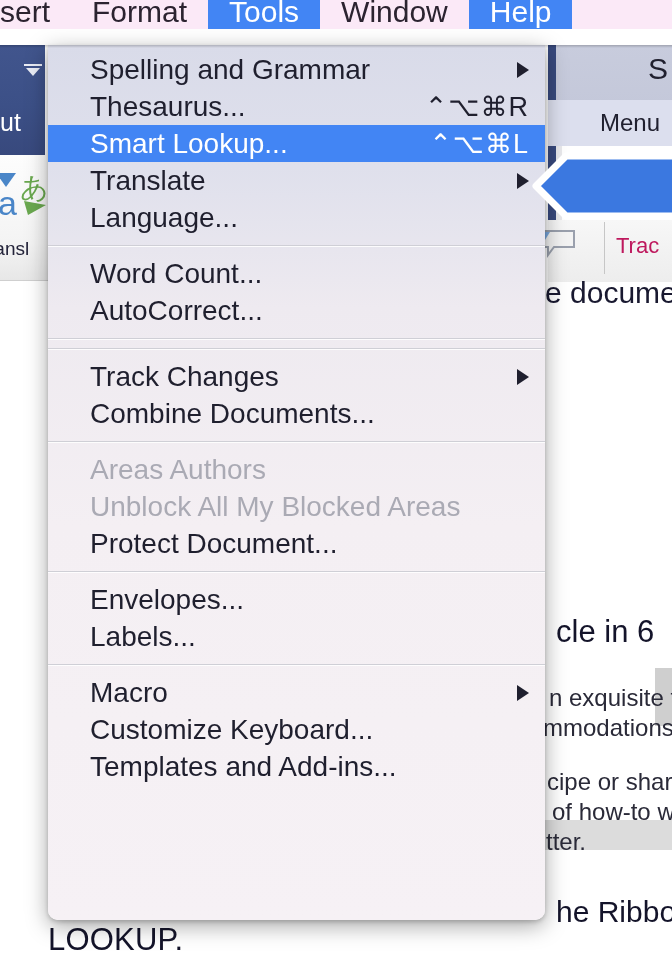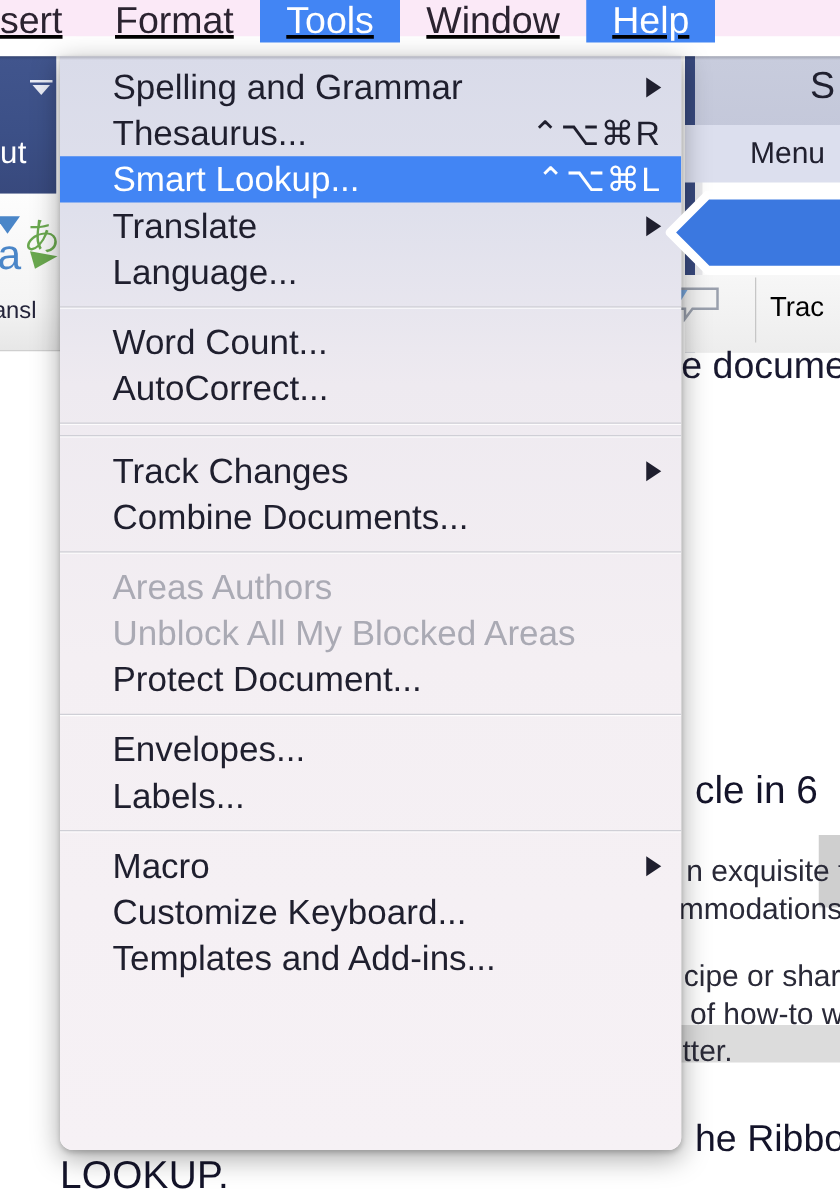--- a/index.html
+++ b/index.html
@@ -113,21 +113,21 @@
   .toolbar-divider {
     position: absolute;
     left: 604px; top: 222px;
     width: 1px; height: 52px;
     background: #c6c6c6;
   }
   .right-toolbar-label {
     position: absolute;
     left: 616px; top: 233px;
     font-size: 22px;
-    color: #000000;
+    color: #be185d;
   }
 
   .doc-page {
     position: absolute;
     left: 548px; top: 282px;
     width: 124px; height: 676px;
     background: #ffffff;
   }
   .doc-text {
     position: absolute;
@@ -160,22 +160,21 @@
     letter-spacing: .2px;
   }
 
   
   .menubar {
     position: absolute;
     left: 0; top: 0;
     width: 672px; height: 29px;
     background: #fbe9f7;
     display: flex;
-    align-items: flex-start;
-    text-decoration: underline;
+    align-items: flex-end;
   }
   .menubar-item {
     display: flex;
     align-items: center;
     justify-content: center;
     font-size: 30px;
     color: #2b2330;
     padding: 0 21px;
     white-space: nowrap;
   }

